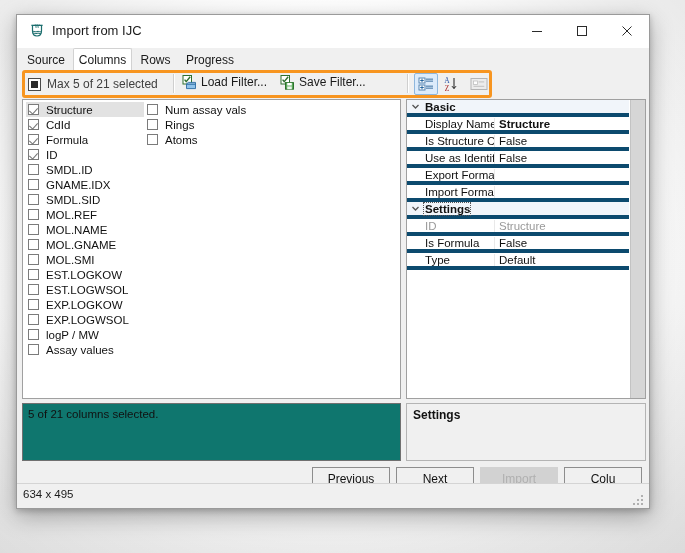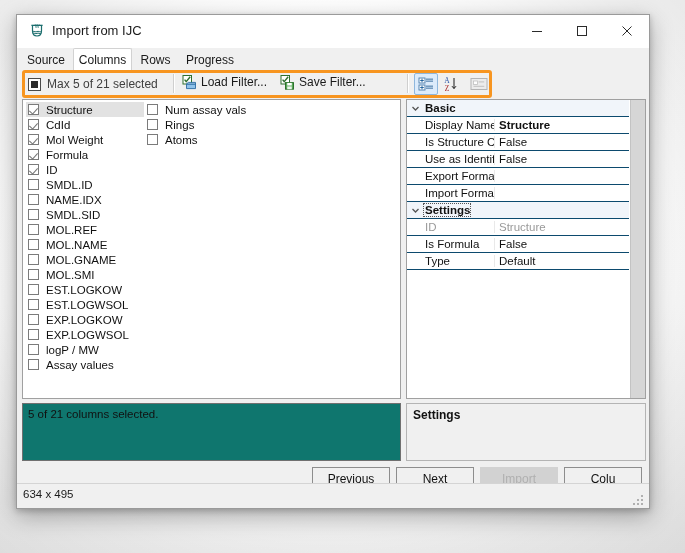--- a/index.html
+++ b/index.html
@@ -141,21 +141,21 @@
     background:#ffffff;border:1px solid #a0a0a0;box-sizing:border-box;
     overflow:hidden;
   }
   #prop-scroll{
     position:absolute;right:0;top:0;width:15px;height:100%;
     background:#d6d6d6;border-left:1px solid #c3c3c3;box-sizing:border-box;
   }
   #prop-rows{position:absolute;left:0;top:0;right:16px;}
   .prow{
     height:17px;display:flex;align-items:center;
-    border-bottom:1px solid #0c4a6e;box-sizing:border-box;
+    border-bottom:4px solid #0c4a6e;box-sizing:border-box;
     font-size:11.5px;color:#111;
   }
   .prow.group{background:#f1f5fa;font-weight:bold;}
   .twisty{
     width:17px;flex:0 0 auto;display:flex;align-items:center;justify-content:center;
   }
   .gname{padding-left:1px;}
   .gname.focus{outline:1px dotted #555;outline-offset:0px;}
   .pkey{
     width:88px;flex:0 0 auto;padding-left:18px;box-sizing:border-box;
@@ -322,37 +322,33 @@
         <div class="li selected">
           <span class="cb checked"></span>
           <span class="lbl">Structure</span>
         </div>
         <div class="li">
           <span class="cb checked"></span>
           <span class="lbl">CdId</span>
         </div>
         <div class="li">
           <span class="cb checked"></span>
-          <span class="lbl">Mol Weight</span>
-        </div>
-        <div class="li">
-          <span class="cb checked"></span>
           <span class="lbl">Formula</span>
         </div>
         <div class="li">
           <span class="cb checked"></span>
           <span class="lbl">ID</span>
         </div>
         <div class="li">
           <span class="cb"></span>
           <span class="lbl">SMDL.ID</span>
         </div>
         <div class="li">
           <span class="cb"></span>
-          <span class="lbl">NAME.IDX</span>
+          <span class="lbl">GNAME.IDX</span>
         </div>
         <div class="li">
           <span class="cb"></span>
           <span class="lbl">SMDL.SID</span>
         </div>
         <div class="li">
           <span class="cb"></span>
           <span class="lbl">MOL.REF</span>
         </div>
         <div class="li">

